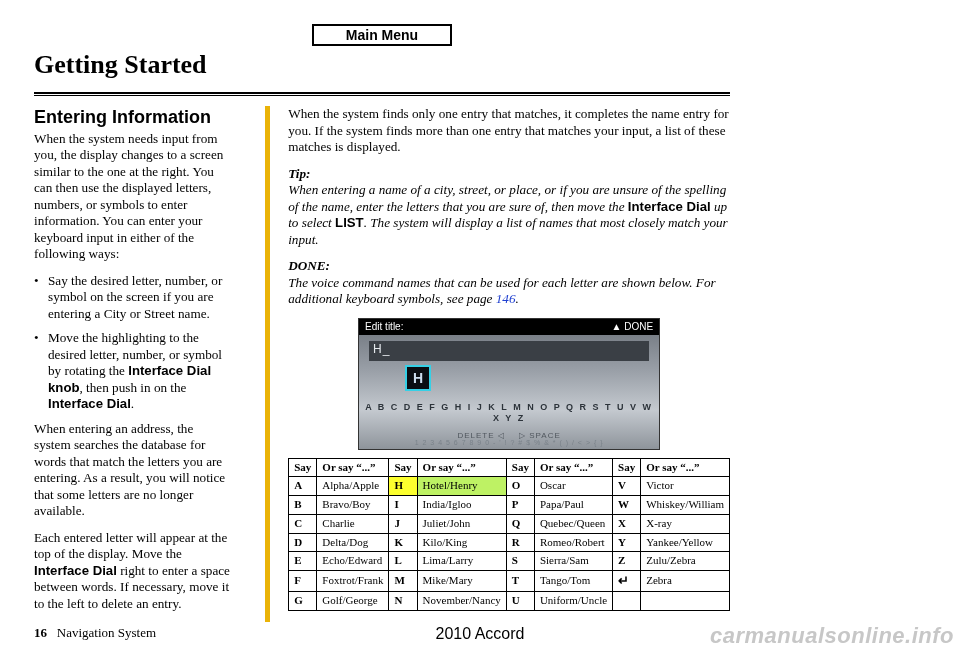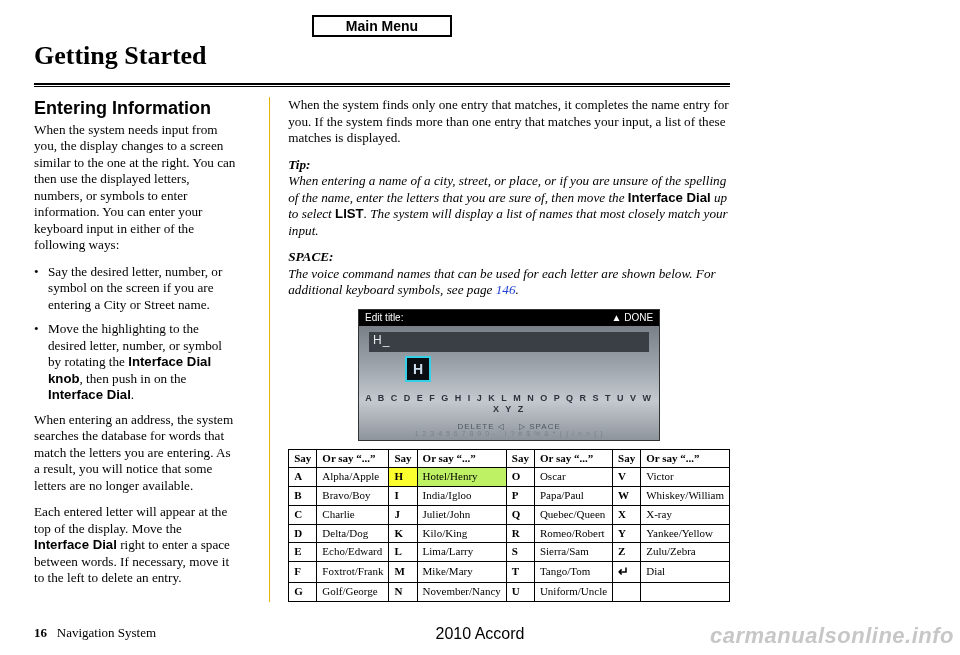--- a/index.html
+++ b/index.html
@@ -6,21 +6,21 @@
     margin: 0;
     padding: 0;
     font-family: "Times New Roman", Times, serif;
     background: #ffffff;
     width: 960px;
     height: 655px;
     position: relative;
     color: #000;
   }
   .page {
-    padding: 15px 34px 0 34px;
+    padding: 24px 34px 0 34px;
     box-sizing: border-box;
     width: 764px;
   }
   .main-menu-btn {
     display: block;
     margin: 0 auto 4px auto;
     width: 140px;
     border: 2px solid #000;
     background: #fff;
     font-size: 14px;
@@ -46,21 +46,21 @@
   }
   .col-left {
     width: 270px;
     font-size: 13.2px;
     line-height: 1.25;
   }
   .col-right {
     flex: 1;
     font-size: 13.2px;
     line-height: 1.25;
-    border-left: 1px solid #eab308;
+    border-left: 5px solid #eab308;
     padding-left: 18px;
   }
   .sub-title {
     font-family: Arial, sans-serif;
     font-size: 18px;
     font-weight: bold;
     margin-bottom: 2px;
   }
   .para { margin-bottom: 10px; }
   .bullet {
@@ -183,21 +183,21 @@
 
     <div class="col-right">
       <div class="para">When the system finds only one entry that matches, it completes the name entry for you. If the system finds more than one entry that matches your input, a list of these matches is displayed.</div>
 
       <div class="para">
         <span class="tip-head">Tip:</span><br>
         <span class="italic">When entering a name of a city, street, or place, or if you are unsure of the spelling of the name, enter the letters that you are sure of, then move the </span><span class="bold-sans">Interface Dial</span><span class="italic"> up to select </span><span class="bold-sans">LIST</span><span class="italic">. The system will display a list of names that most closely match your input.</span>
       </div>
 
       <div class="para">
-        <span class="note-head">SPACE:</span><br>
+        <span class="note-head">DONE:</span><br>
         <span class="italic">The voice command names that can be used for each letter are shown below. For additional keyboard symbols, see page </span><span class="italic link">146</span><span class="italic">.</span>
       </div>
 
       <div class="nav-screen">
         <div class="ns-bar">
           <span>Edit title:</span>
           <span>▲ DONE</span>
         </div>
         <div class="ns-input">H_</div>
         <div class="ns-letter">H</div>
@@ -274,21 +274,21 @@
               <td>Zulu/Zebra</td>
             </tr>
             <tr>
               <td class="letter">F</td>
               <td>Foxtrot/Frank</td>
               <td class="letter">M</td>
               <td>Mike/Mary</td>
               <td class="letter">T</td>
               <td>Tango/Tom</td>
               <td class="letter"><span class="enter-glyph">↵</span></td>
-              <td>Dial</td>
+              <td>Zebra</td>
             </tr>
             <tr>
               <td class="letter">G</td>
               <td>Golf/George</td>
               <td class="letter">N</td>
               <td>November/Nancy</td>
               <td class="letter">U</td>
               <td>Uniform/Uncle</td>
               <td class="letter"></td>
               <td></td>

